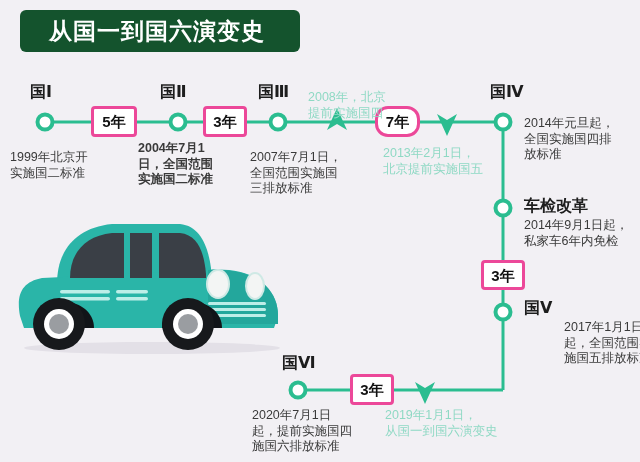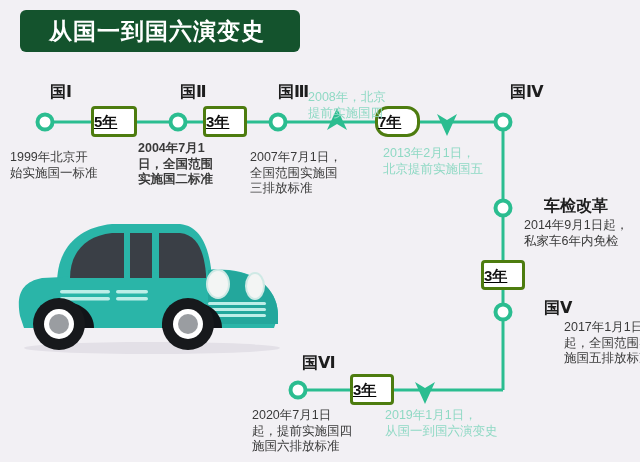--- a/index.html
+++ b/index.html
@@ -24,29 +24,28 @@
     color:#ffffff;font-size:23px;font-weight:bold;letter-spacing:1px;
     line-height:1;white-space:nowrap;
   }
 
   
   svg#timeline{position:absolute;left:0;top:0;width:640px;height:462px;}
 
   
   .mlabel{
     color:#1d1d1d;font-size:16px;font-weight:bold;white-space:nowrap;
-    letter-spacing:0px;line-height:1;margin-left:20px;
+    letter-spacing:0px;line-height:1;
   }
 
   
   .chip{
-    background:#ffffff;border:3px solid #4d7c0f;border-radius:4px;
-    display:flex;align-items:center;justify-content:flex-start;
+    background:#ffffff;border:3px solid #ec4899;border-radius:4px;
+    display:flex;align-items:center;justify-content:center;
     box-sizing:border-box;
-    text-decoration:underline;
   }
   .chip span{font-size:15px;font-weight:bold;color:#111;line-height:1;white-space:nowrap;}
 
   
   .desc{
     color:#3a3a3a;font-size:12.5px;line-height:15.5px;
     white-space:pre-line;letter-spacing:0px;
   }
   .desc.green{color:#8fd9c4;}
 
@@ -103,30 +102,33 @@
     <span>7年</span>
   </div>
   <div class="abs chip" style="left:481px;top:260px;width:44px;height:30px;">
     <span>3年</span>
   </div>
   <div class="abs chip" style="left:350px;top:374px;width:44px;height:31px;">
     <span>3年</span>
   </div>
 
   <div class="abs desc" style="left:10px;top:150px;width:130px;">1999年北京开
-始实施国一标准</div>
+实施国二标准</div>
 
   <div class="abs desc" style="left:138px;top:141px;width:110px;font-weight:bold;">2004年7月1
 日，全国范围
 实施国二标准</div>
 
   <div class="abs desc" style="left:250px;top:150px;width:112px;">2007年7月1日，
 全国范围实施国
 三排放标准</div>
 
+  <div class="abs desc" style="left:524px;top:116px;width:114px;">2014年元旦起，
+全国实施国四排
+放标准</div>
 
   <div class="abs desc" style="left:524px;top:218px;width:116px;">2014年9月1日起，
 私家车6年内免检</div>
 
   <div class="abs desc" style="left:524px;top:320px;width:114px;margin-left:40px;">2017年1月1日
 起，全国范围实
 施国五排放标准</div>
 
   <div class="abs desc" style="left:252px;top:408px;width:120px;">2020年7月1日
 起，提前实施国四

